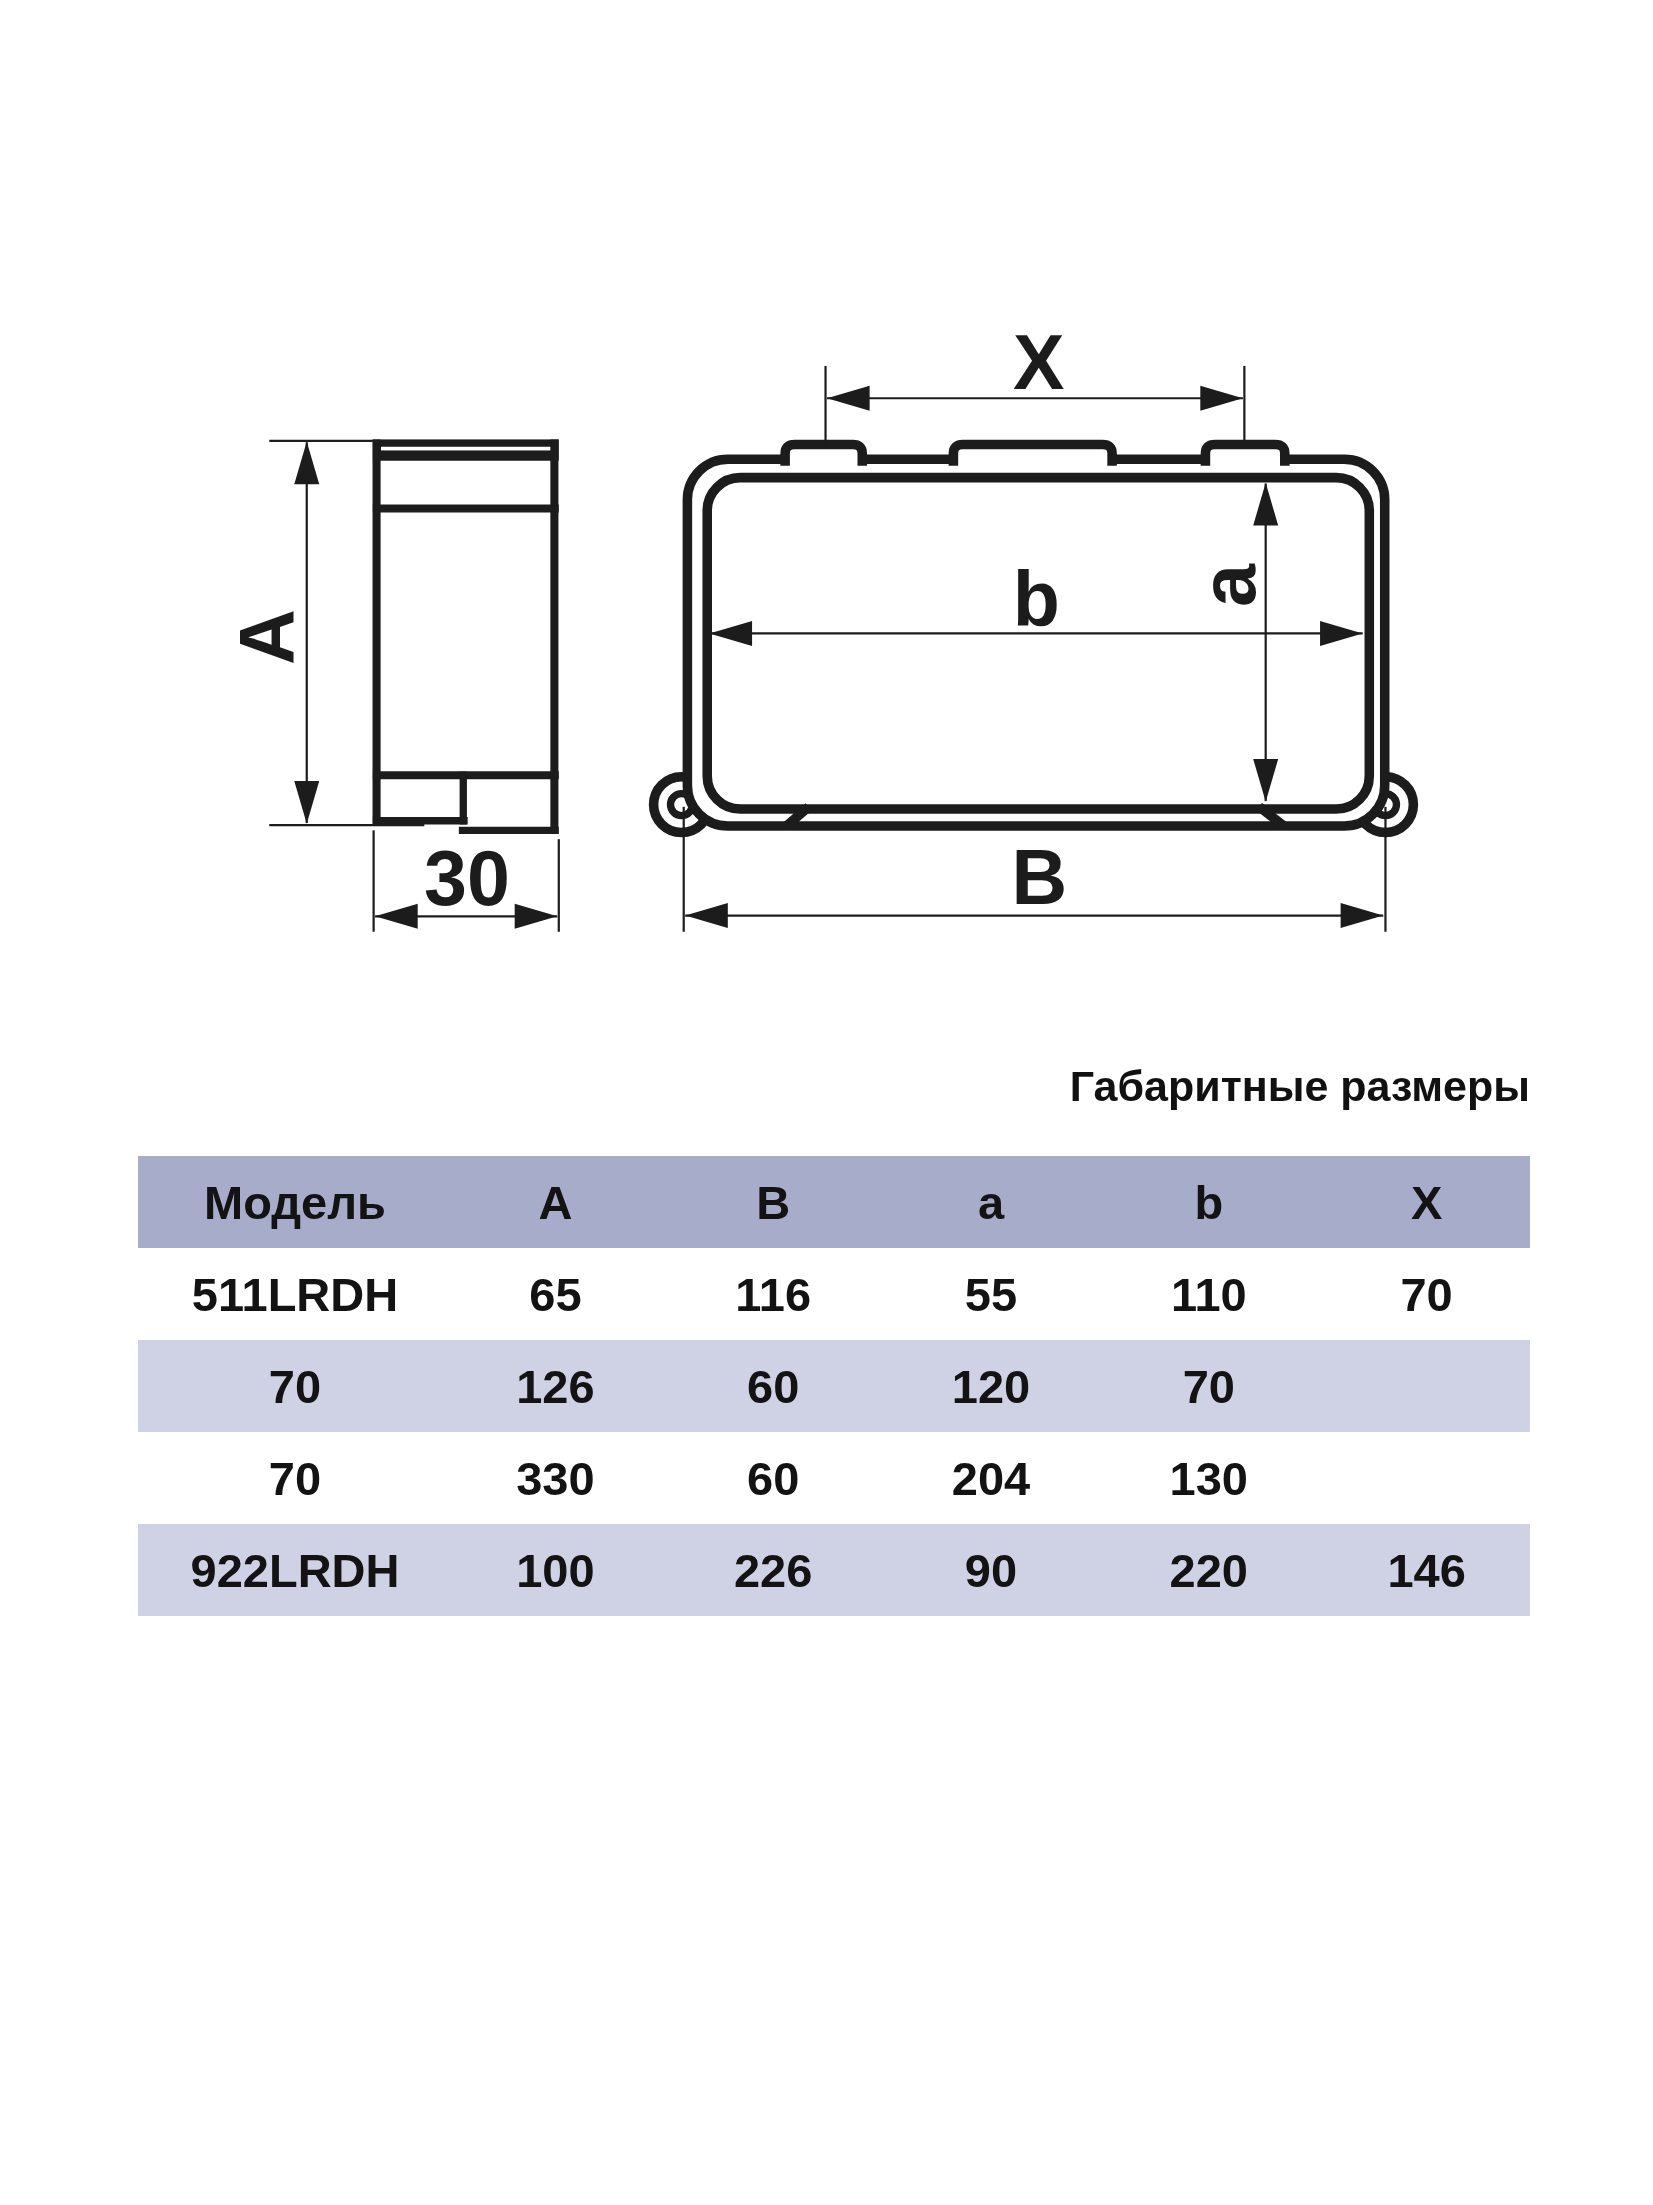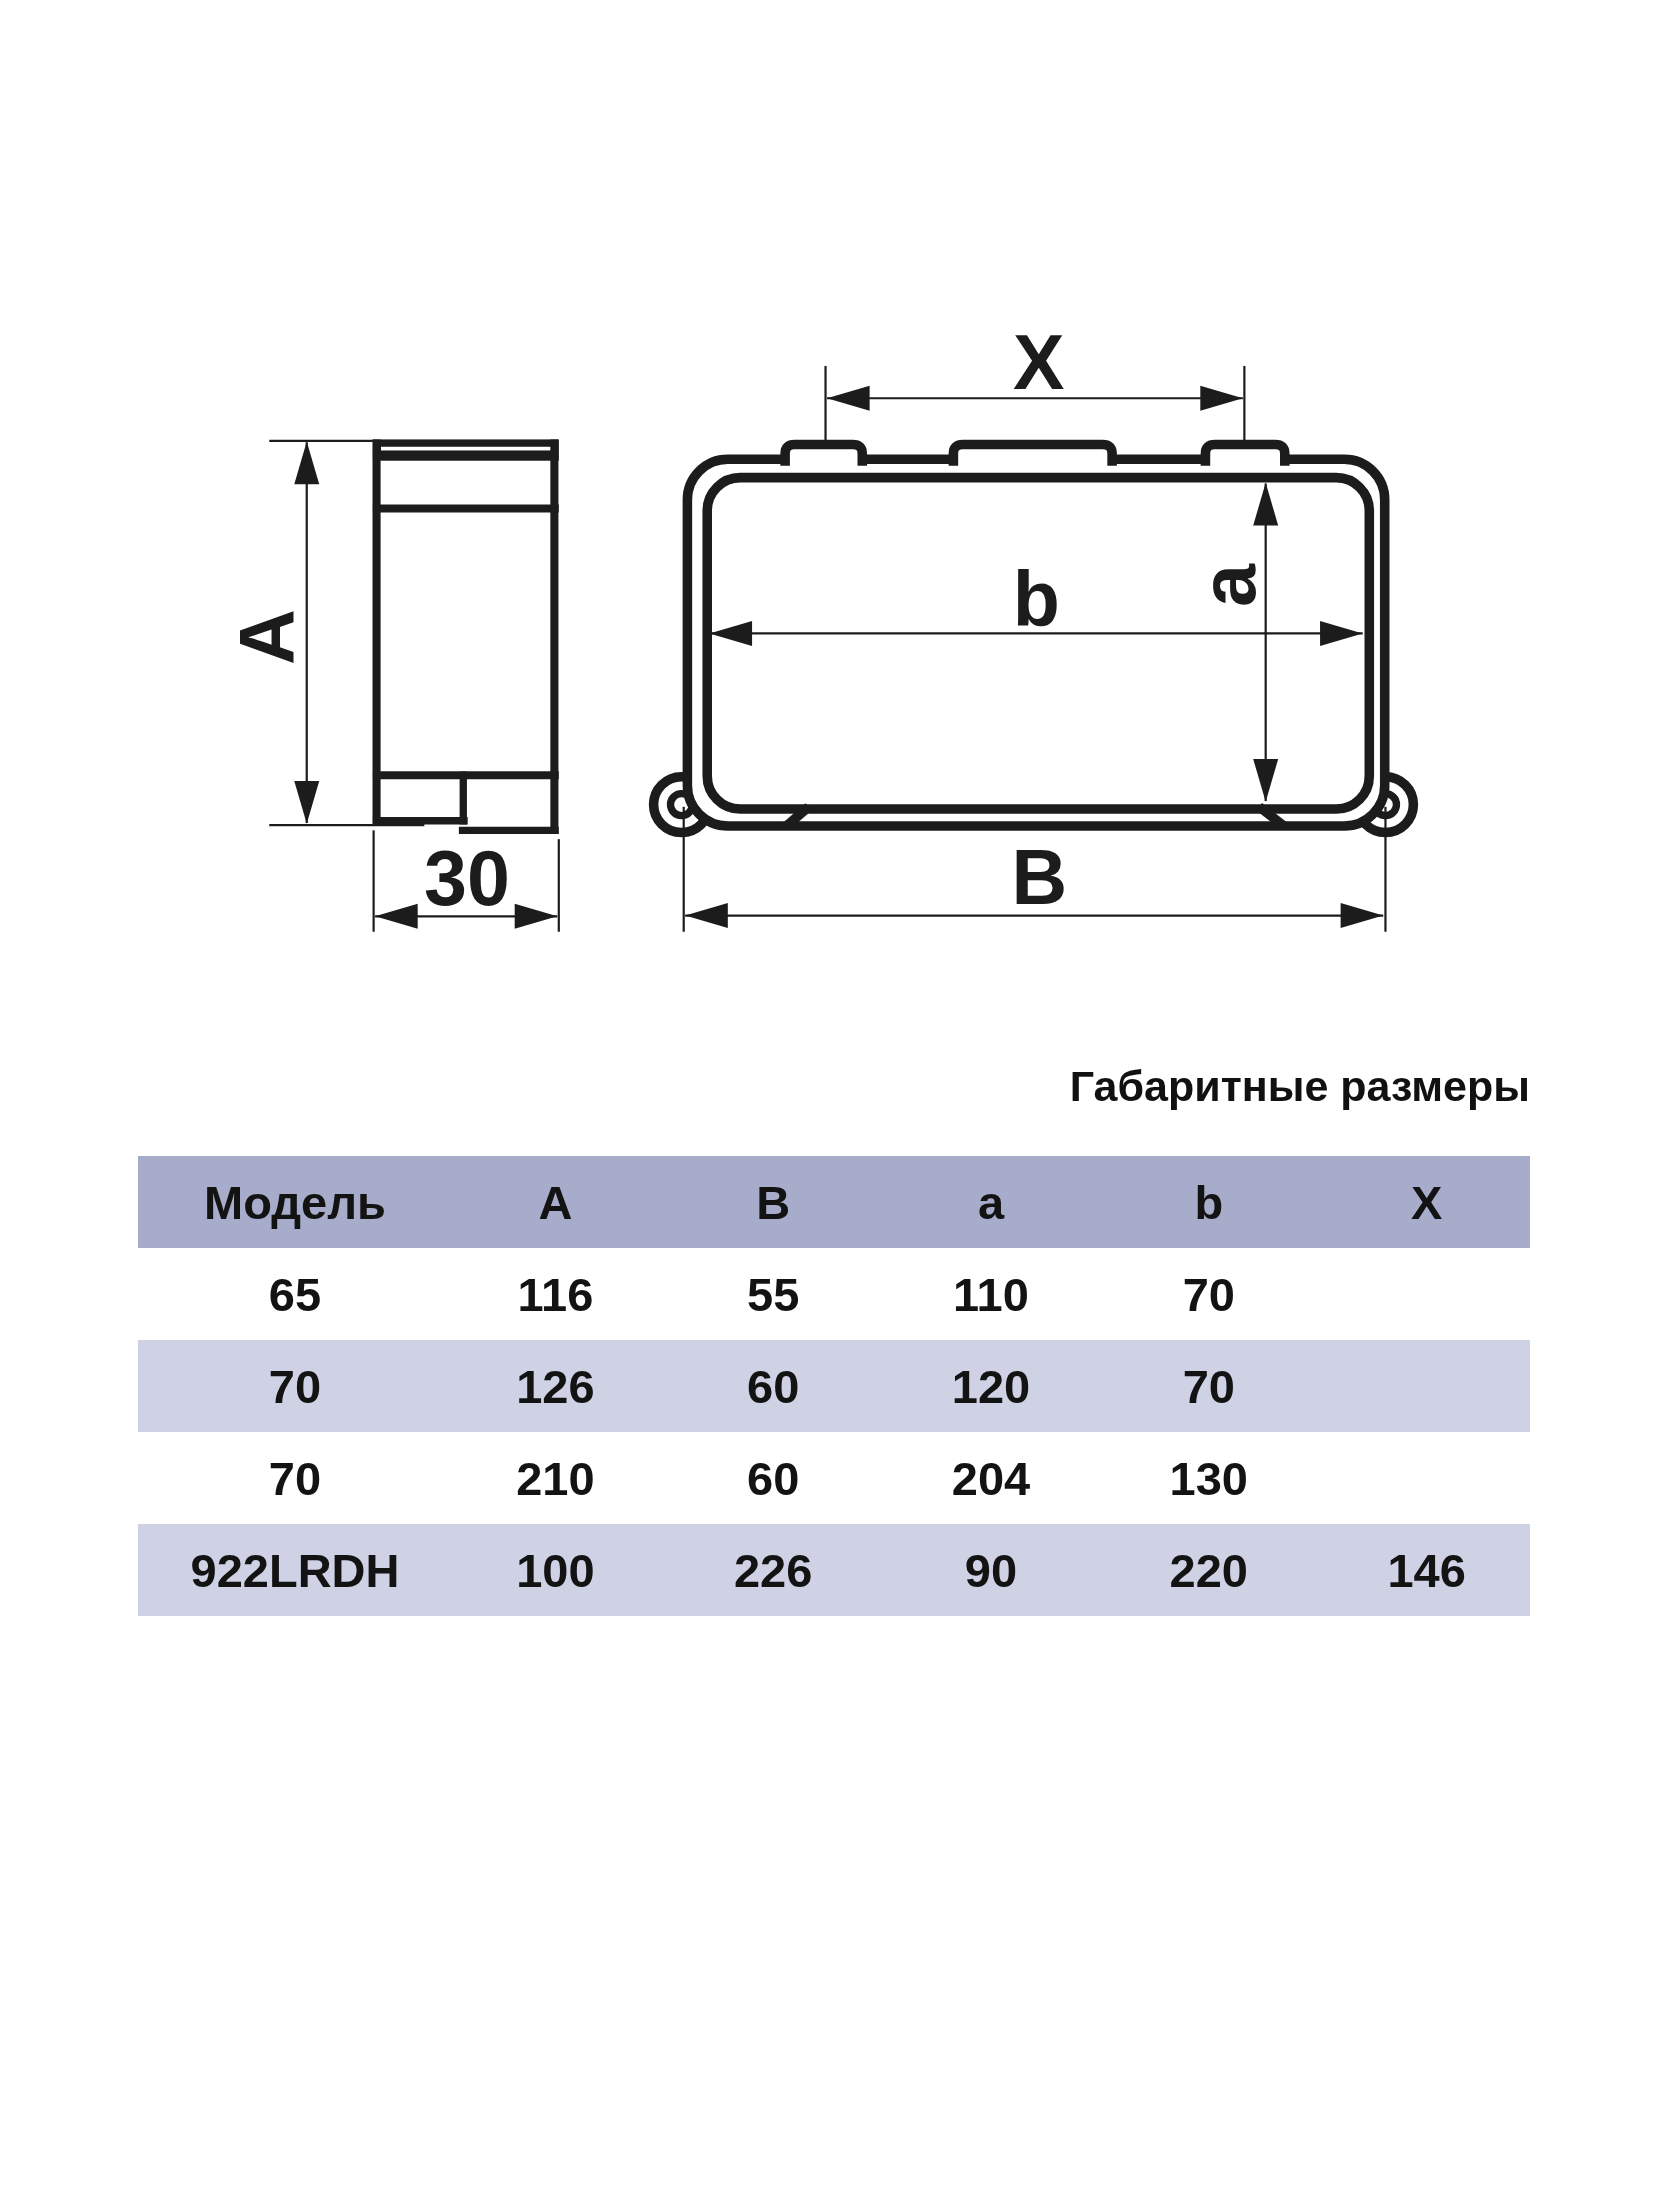--- a/index.html
+++ b/index.html
@@ -129,38 +129,39 @@
   <div class="t-row header">
     <div class="t-cell">Модель</div>
     <div class="t-cell">A</div>
     <div class="t-cell">B</div>
     <div class="t-cell">a</div>
     <div class="t-cell">b</div>
     <div class="t-cell">X</div>
   </div>
 
   <div class="t-row">
+    <div class="t-cell">511LRDH</div>
     <div class="t-cell">65</div>
     <div class="t-cell">116</div>
     <div class="t-cell">55</div>
     <div class="t-cell">110</div>
     <div class="t-cell">70</div>
   </div>
 
   <div class="t-row alt">
     <div class="t-cell">70</div>
     <div class="t-cell">126</div>
     <div class="t-cell">60</div>
     <div class="t-cell">120</div>
     <div class="t-cell">70</div>
   </div>
 
   <div class="t-row">
     <div class="t-cell">70</div>
-    <div class="t-cell">210</div>
+    <div class="t-cell">330</div>
     <div class="t-cell">60</div>
     <div class="t-cell">204</div>
     <div class="t-cell">130</div>
   </div>
 
   <div class="t-row alt">
     <div class="t-cell">922LRDH</div>
     <div class="t-cell">100</div>
     <div class="t-cell">226</div>
     <div class="t-cell">90</div>

